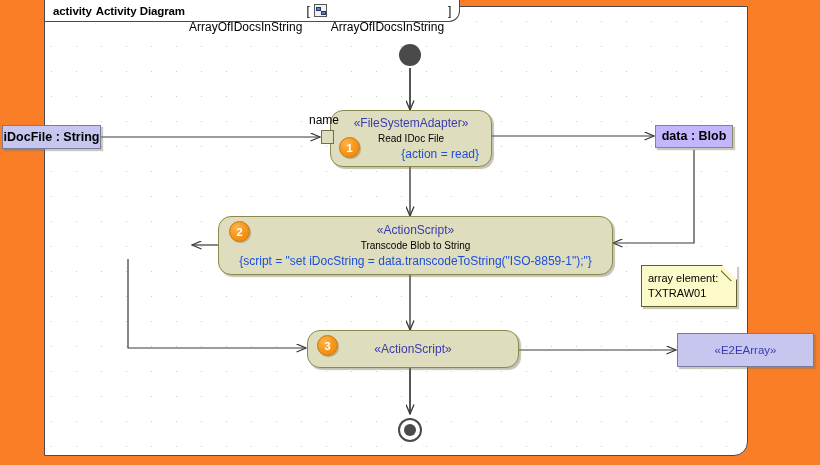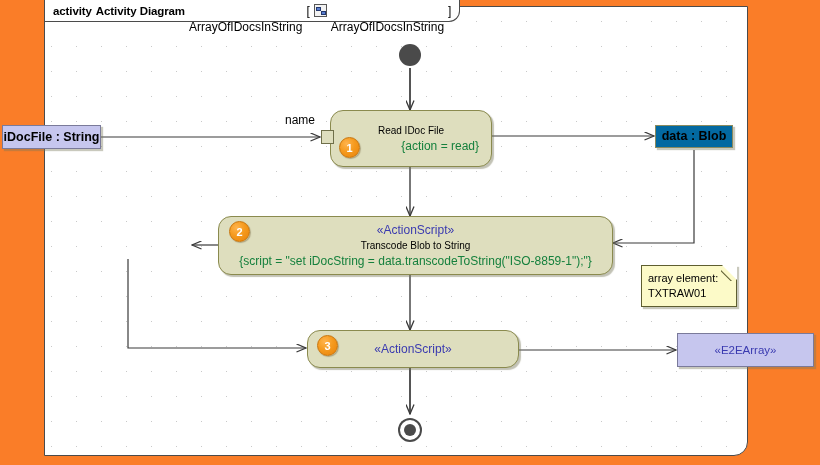--- a/index.html
+++ b/index.html
@@ -111,21 +111,21 @@
     white-space: nowrap;
   }
   .aname {
     color: #000;
     font-weight: normal;
     font-size: 10px;
     line-height: 16px;
     white-space: nowrap;
   }
   .atag {
-    color: #15803d;
+    color: #1d4ed8;
     font-size: 12px;
     line-height: 15px;
     white-space: nowrap;
     text-align: center;
   }
   .tag-right { align-self: flex-end; padding-right: 4px; }
 
   
   .badge {
     position: absolute;
@@ -140,21 +140,21 @@
     align-items: center;
     justify-content: center;
     box-shadow: 1px 1px 1px rgba(100,80,40,0.4);
   }
 
   
   .objbox {
     position: absolute;
     box-sizing: border-box;
     border: 1.3px solid #8a8a5e;
-    background: #0369a1;
+    background: #c4b5fd;
     box-shadow: 2px 2px 1px rgba(120,120,90,0.4);
     display: flex;
     flex-direction: column;
     align-items: center;
     justify-content: center;
     padding: 2px 7px;
   }
   .objbox .olabel {
     font-weight: bold;
     font-size: 12.5px;
@@ -179,20 +179,21 @@
     width: 13px; height: 14px;
     background: #DEDEBE;
     border: 1.3px solid #6f6f4a;
     box-sizing: border-box;
   }
   .pinlabel {
     position: absolute;
     font-size: 12px;
     color: #000;
     white-space: nowrap;
+    margin-left: 24px;
   }
 
   
   .note {
     position: absolute;
     box-sizing: border-box;
     background: #FCFAC8;
     border: 1.2px solid #5e5e30;
     box-shadow: 2px 2px 1px rgba(120,120,90,0.4);
     padding: 5px 6px 4px 6px;
@@ -294,20 +295,21 @@
     <path d="M410,275 L410,330" stroke="#555" stroke-width="1.6" fill="none" marker-end="url(#arrowdn)"></path>
 
     <path d="M519,350 L676,350" stroke="#3a3a3a" stroke-width="1.2" fill="none" marker-end="url(#arrow)"></path>
 
     <path d="M410,368 L410,414" stroke="#555" stroke-width="2" fill="none" marker-end="url(#arrowdn)"></path>
   </svg>
 
   <div class="start-node" style="left:399px; top:44px;"></div>
 
   <div class="action" style="left:330px; top:110px; width:162px; height:57px;">
+    <div class="stereo">«FileSystemAdapter»</div>
     <div class="aname">Read IDoc File</div>
     <div class="atag tag-right">{action = read}</div>
     <div class="badge" style="left:8px; bottom:8px;">1</div>
   </div>
 
   <div class="pin" style="left:321px; top:130px;"></div>
   <div class="pinlabel" style="left:285px; top:113px;">name</div>
 
   <div class="action" style="left:218px; top:216px; width:395px; height:59px;">
     <div class="stereo">«ActionScript»</div>

